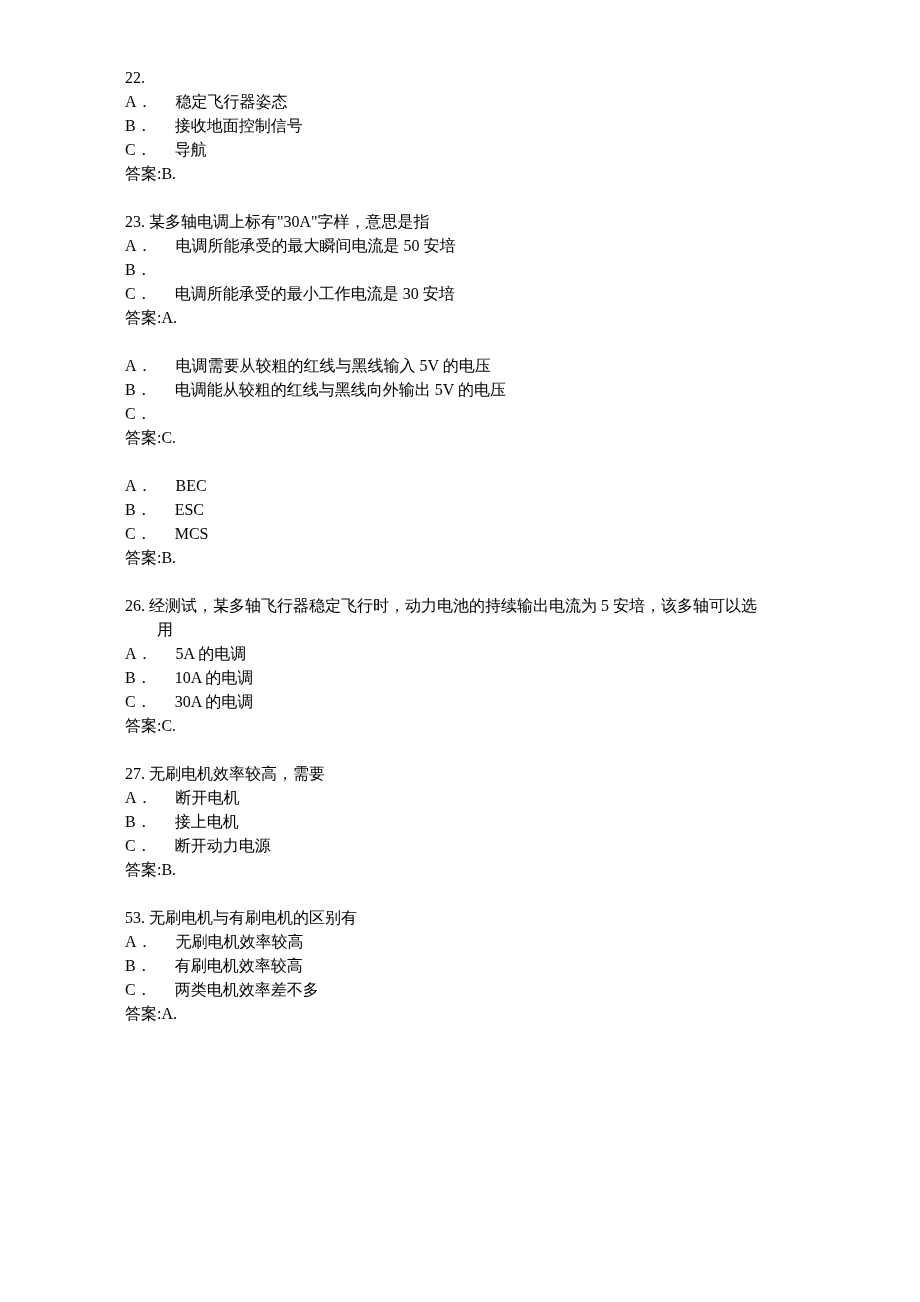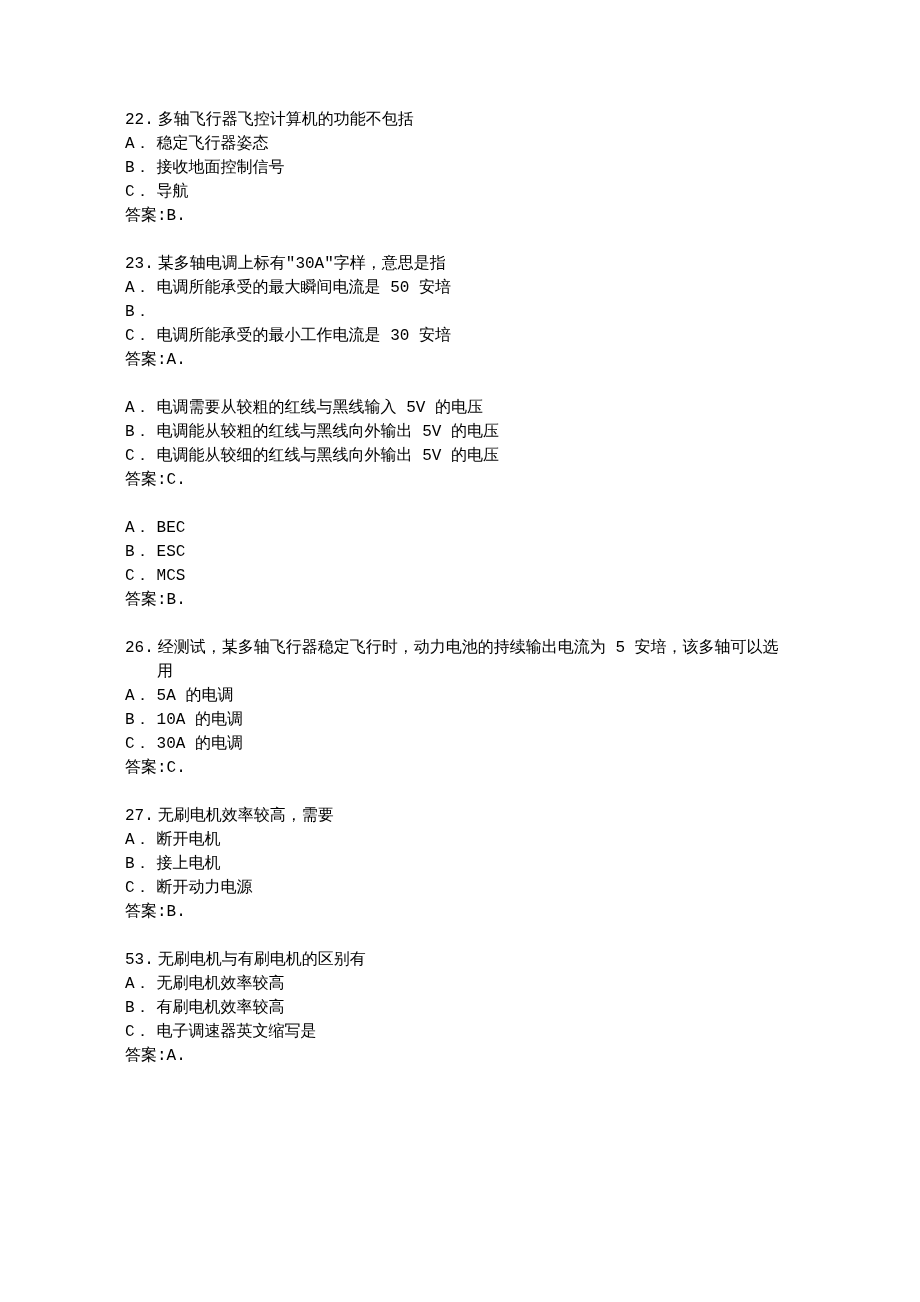--- a/index.html
+++ b/index.html
@@ -6,22 +6,21 @@
     margin: 0;
     padding: 0;
     background: #ffffff;
     font-family: "SimSun", "宋体", serif;
     font-size: 16px;
     color: #000000;
     line-height: 1.5;
     width: 920px;
   }
   .page {
-    padding: 108px 125px 60px 125px;
-    font-family: Liberation Mono, monospace;
+    padding: 66px 125px 60px 125px;
   }
   .question-block {
     margin-bottom: 24px;
   }
   .q-line {
     display: flex;
   }
   .q-num {
     white-space: nowrap;
   }
@@ -31,34 +30,33 @@
   .q-stem-wrap {
     margin-left: 32px;
   }
   .opt-line {
     display: flex;
   }
   .opt-letter {
     white-space: nowrap;
   }
   .opt-text {
-    margin-left: 6px;
+    margin-left: 23px;
   }
   .ans-line {
   }
 </style>
 </head>
 <body>
 
 <div class="page">
 
   <div class="question-block">
     <div class="q-line">
       <span class="q-num">22.</span>
-      <span class="q-stem">多轴飞行器飞控计算机的功能不包括</span>
     </div>
     <div class="opt-line">
         <span class="opt-letter">A．</span>
         <span class="opt-text">稳定飞行器姿态</span>
       </div>
     <div class="opt-line">
         <span class="opt-letter">B．</span>
         <span class="opt-text">接收地面控制信号</span>
       </div>
     <div class="opt-line">
@@ -91,21 +89,20 @@
     <div class="opt-line">
         <span class="opt-letter">A．</span>
         <span class="opt-text">电调需要从较粗的红线与黑线输入 5V 的电压</span>
       </div>
     <div class="opt-line">
         <span class="opt-letter">B．</span>
         <span class="opt-text">电调能从较粗的红线与黑线向外输出 5V 的电压</span>
       </div>
     <div class="opt-line">
         <span class="opt-letter">C．</span>
-        <span class="opt-text">电调能从较细的红线与黑线向外输出 5V 的电压</span>
       </div>
     <div class="ans-line">答案:C.</div>
   </div>
 
   <div class="question-block">
     <div class="opt-line">
         <span class="opt-letter">A．</span>
         <span class="opt-text">BEC</span>
       </div>
     <div class="opt-line">
@@ -168,18 +165,18 @@
     <div class="opt-line">
         <span class="opt-letter">A．</span>
         <span class="opt-text">无刷电机效率较高</span>
       </div>
     <div class="opt-line">
         <span class="opt-letter">B．</span>
         <span class="opt-text">有刷电机效率较高</span>
       </div>
     <div class="opt-line">
         <span class="opt-letter">C．</span>
-        <span class="opt-text">电子调速器英文缩写是</span>
+        <span class="opt-text">两类电机效率差不多</span>
       </div>
     <div class="ans-line">答案:A.</div>
   </div>
 
 </div>
 
 </body></html>

